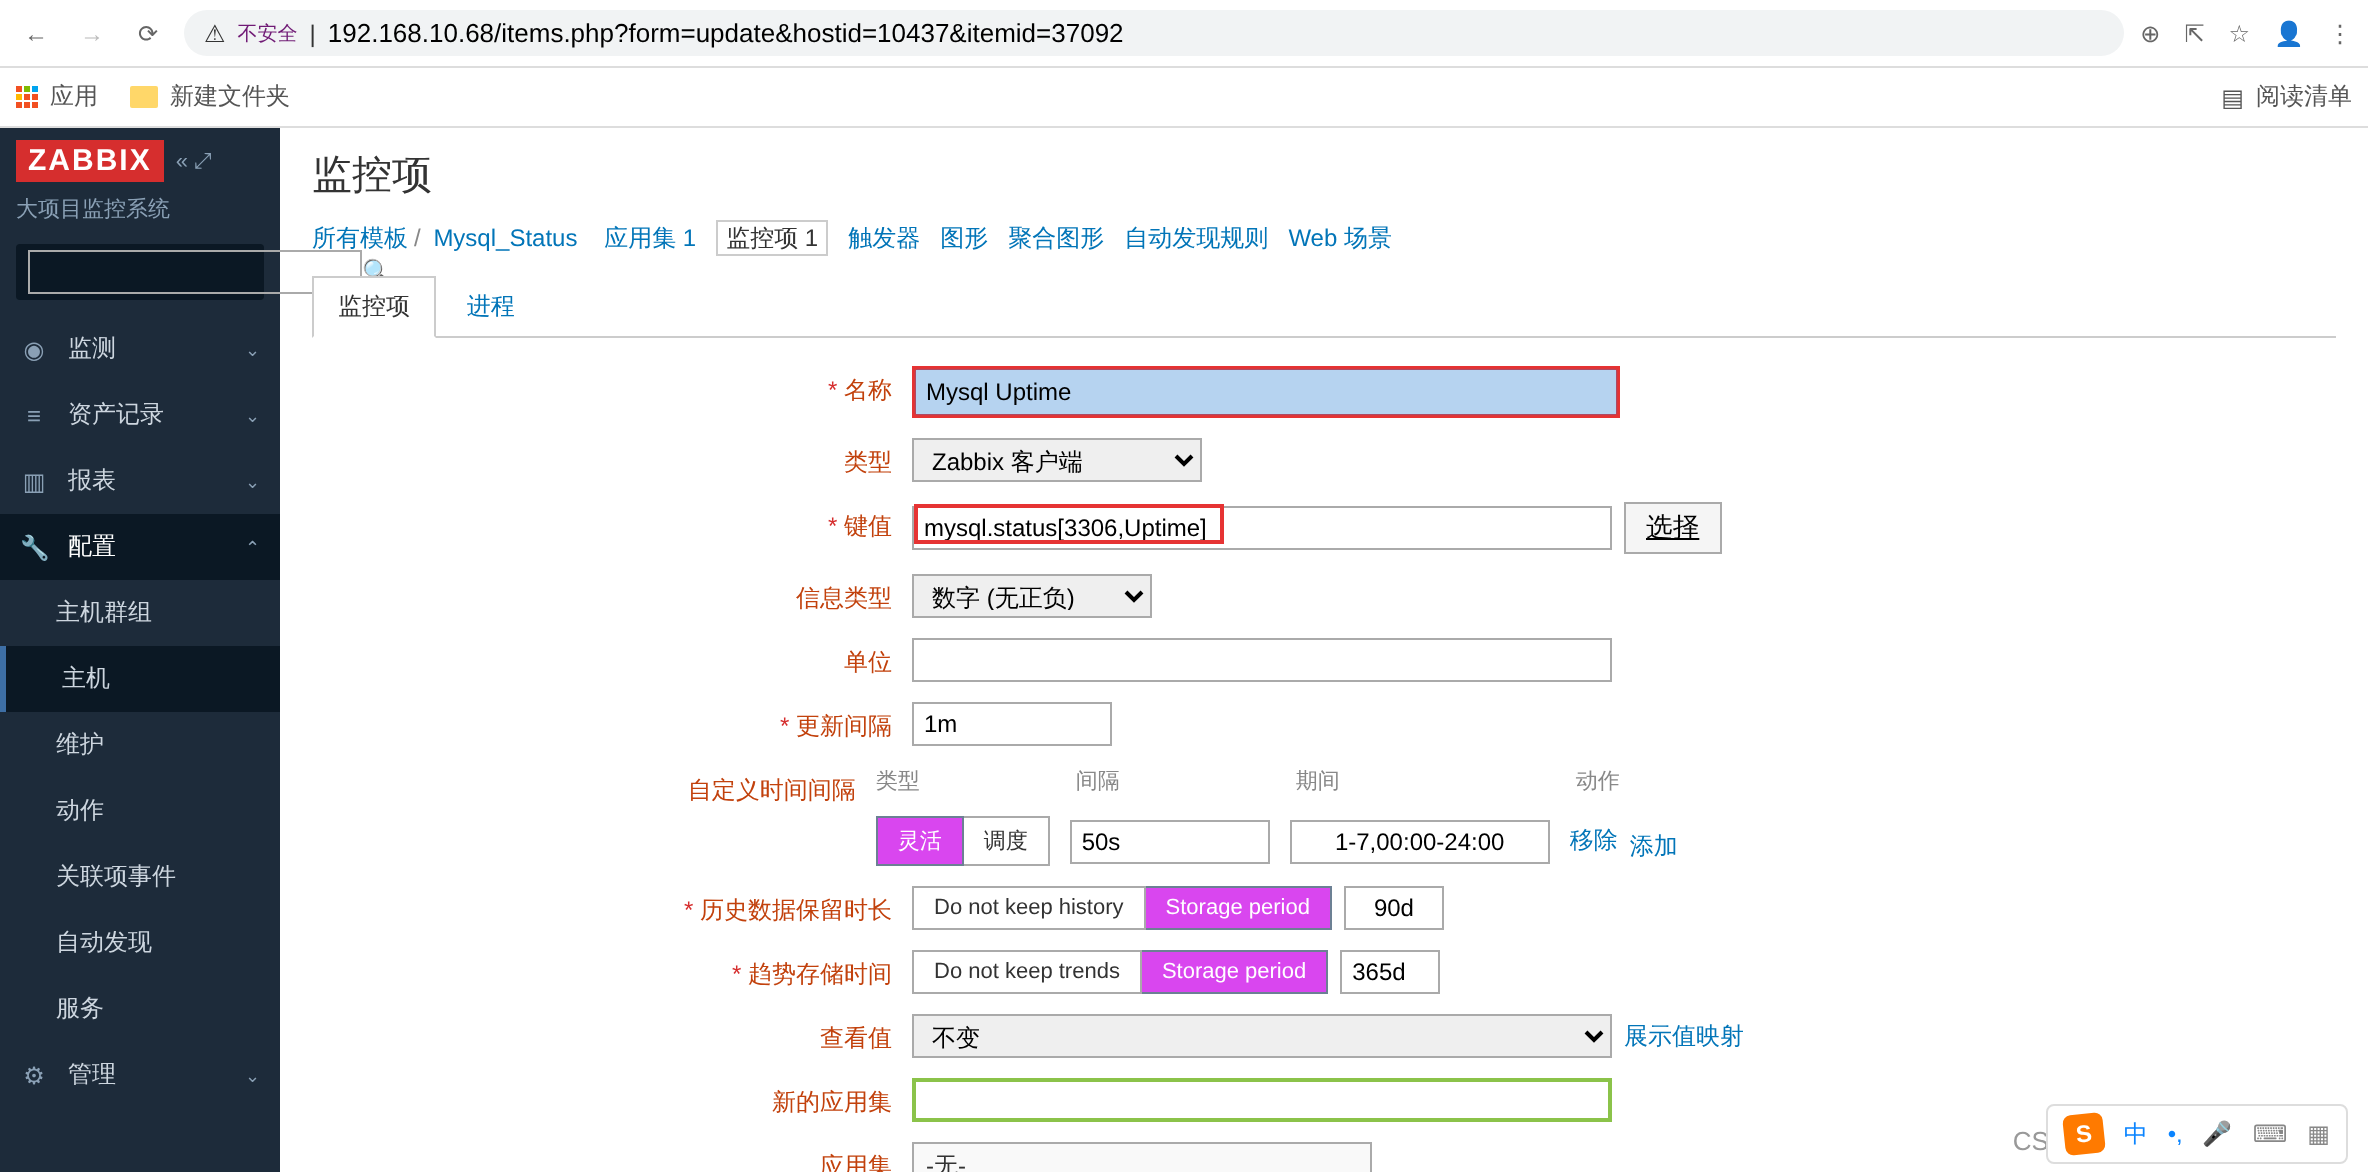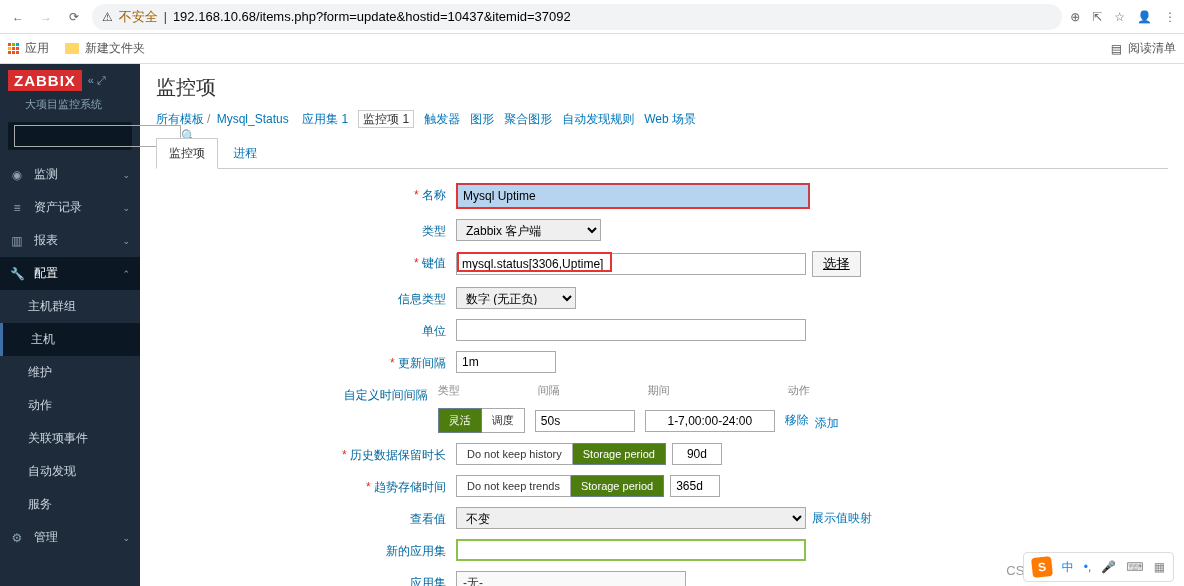--- a/index.html
+++ b/index.html
@@ -3,37 +3,37 @@
 <meta charset="utf-8">
 <style>
 * { margin: 0; padding: 0; box-sizing: border-box; font-family: Arial, "Microsoft YaHei", sans-serif; }
 body { font-size: 12px; color: #333; background: #fff; overflow: hidden; }
 
 .browser-bar { height: 34px; background: #fff; border-bottom: 1px solid #ddd; display: flex; align-items: center; padding: 0 8px; gap: 8px; }
 .nav-icon { width: 20px; height: 20px; display: inline-flex; align-items: center; justify-content: center; color: #666; cursor: pointer; }
 .nav-icon.disabled { color: #bbb; }
 .url-area { flex: 1; display: flex; align-items: center; gap: 6px; background: #f1f3f4; border-radius: 14px; padding: 4px 10px; }
 .url-text { color: #000000; font-size: 13px; }
-.insecure { color: #a16207; font-size: 13px; }
+.insecure { color: #701a75; font-size: 10px; }
 .right-icons { display: flex; gap: 12px; align-items: center; color: #666; }
 
 .bookmark-bar { height: 30px; background: #fff; border-bottom: 1px solid #ddd; display: flex; align-items: center; padding: 0 8px; gap: 16px; }
 .bookmark-item { display: flex; align-items: center; gap: 6px; color: #555; cursor: pointer; }
 .grid-icon { display: grid; grid-template-columns: repeat(3,3px); gap: 1px; }
 .grid-icon span { width: 3px; height: 3px; background: #f25022; }
 .grid-icon span:nth-child(2){background:#7fba00}.grid-icon span:nth-child(3){background:#00a4ef}
 .grid-icon span:nth-child(4){background:#ffb900}.grid-icon span:nth-child(5){background:#f25022}
 .folder { width: 14px; height: 11px; background: #ffd769; border-radius: 1px; }
 
 .layout { display: flex; height: calc(586px - 64px); }
 .sidebar { width: 140px; background: #1d2b3a; color: #fff; display: flex; flex-direction: column; }
 .logo-row { display: flex; align-items: center; padding: 6px 8px; gap: 6px; }
 .logo { background: #d62e2e; color: #fff; font-weight: bold; font-size: 15px; padding: 2px 6px; letter-spacing: 1px; }
 .collapse-icons { color: #8aa0b5; font-size: 11px; }
-.sub-title { color: #8aa0b5; font-size: 11px; padding: 0 25px 6px; }
+.sub-title { color: #8aa0b5; font-size: 11px; padding: 0 8px 6px; }
 .search-box { margin: 4px 8px 8px; background: #0b1824; border-radius: 2px; display: flex; align-items: center; padding: 3px 6px; }
 .search-box input { flex: 1; background: transparent; border: none; color: #fff; outline: none; }
 .search-box .sicon { color: #8aa0b5; }
 
 .nav-item { display: flex; align-items: center; padding: 8px 10px; color: #cdd6df; cursor: pointer; gap: 10px; }
 .nav-item.active { background: #0b1824; color: #fff; }
 .nav-item .arrow { margin-left: auto; color: #8aa0b5; font-size: 9px; }
 .sub-nav .nav-item { padding-left: 28px; font-size: 12px; }
 .sub-nav .nav-item.selected { background: #0b1824; border-left: 3px solid #3e6fa5; }
 .nicon { width: 14px; text-align: center; color: #8aa0b5; }
@@ -44,32 +44,32 @@
 .breadcrumb span { color: #333; }
 .breadcrumb a { color: #0275b8; text-decoration: none; cursor: pointer; }
 .breadcrumb .box { border: 1px solid #ccc; padding: 1px 4px; }
 .breadcrumb .sep { color: #888; margin: 0 3px; }
 
 .tabs { border-bottom: 1px solid #ccc; margin-bottom: 14px; }
 .tab { display: inline-block; padding: 6px 12px; color: #0275b8; cursor: pointer; }
 .tab.active { border: 1px solid #ccc; border-bottom: 1px solid #fff; margin-bottom: -1px; color: #333; background: #fff; }
 
 .form-row { display: flex; align-items: flex-start; margin-bottom: 10px; }
-.form-label { width: 300px; text-align: right; padding-right: 10px; padding-top: 4px; color: #0369a1; }
+.form-label { width: 300px; text-align: right; padding-right: 10px; padding-top: 4px; color: #c2410c; }
 .required::before { content: "* "; color: #d62e2e; }
 .form-value { display: flex; align-items: center; gap: 6px; flex-wrap: wrap; }
 input[type=text], select { border: 1px solid #aaa; padding: 3px 5px; font-size: 12px; height: 22px; }
 .wide-input { width: 350px; }
 .highlight-red { border: 2px solid #e63333 !important; }
 .highlight-blue { border: 1px solid #3a7bc8; box-shadow: 0 0 1px #3a7bc8; }
 .highlight-green { border: 2px solid #8bc34a !important; width: 350px; }
 
 .btn-group { display: inline-flex; }
 .btn { border: 1px solid #aaa; padding: 4px 10px; background: #fff; font-size: 11px; cursor: pointer; }
-.btn.active { background: #4d7c0f; color: #fff; border-color: #6c8094; }
+.btn.active { background: #d946ef; color: #fff; border-color: #6c8094; }
 .btn + .btn { border-left: none; }
 .small-input { width: 100px; }
 .period-input { width: 130px; text-align: center; }
 .btn-select { border: 1px solid #aaa; padding: 3px 10px; background: #f5f5f5; cursor: pointer; text-decoration: underline; }
 .link { color: #0275b8; cursor: pointer; }
 
 .listbox { width: 230px; height: 50px; border: 1px solid #aaa; background: #f9f9f9; padding: 2px; }
 .listbox div { padding: 1px 4px; cursor: pointer; }
 
 .interval-table { }

